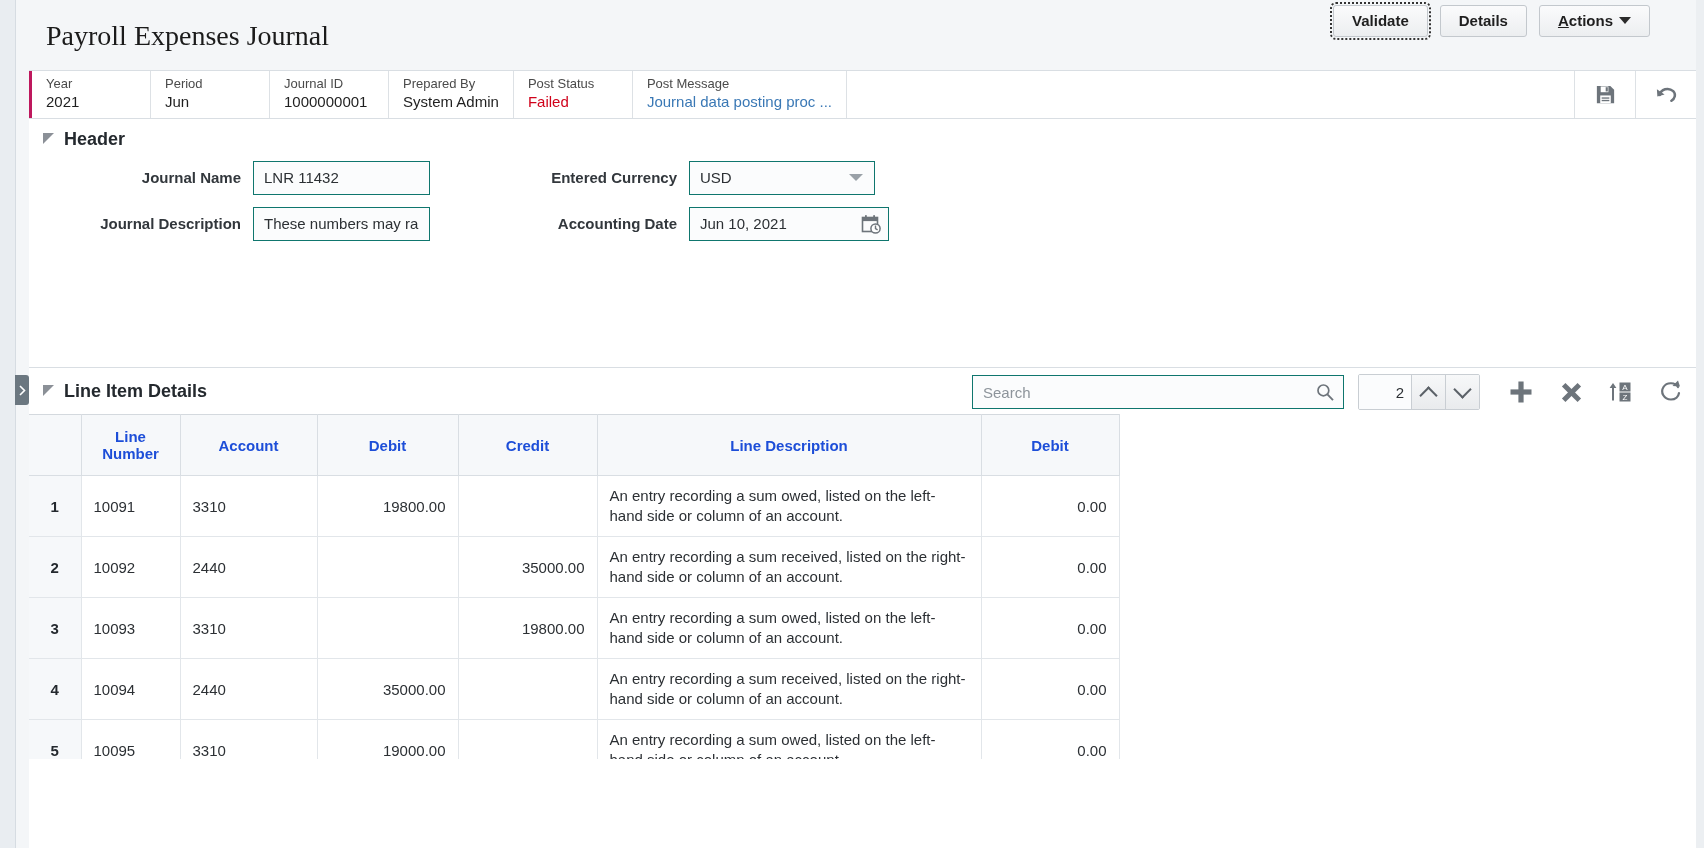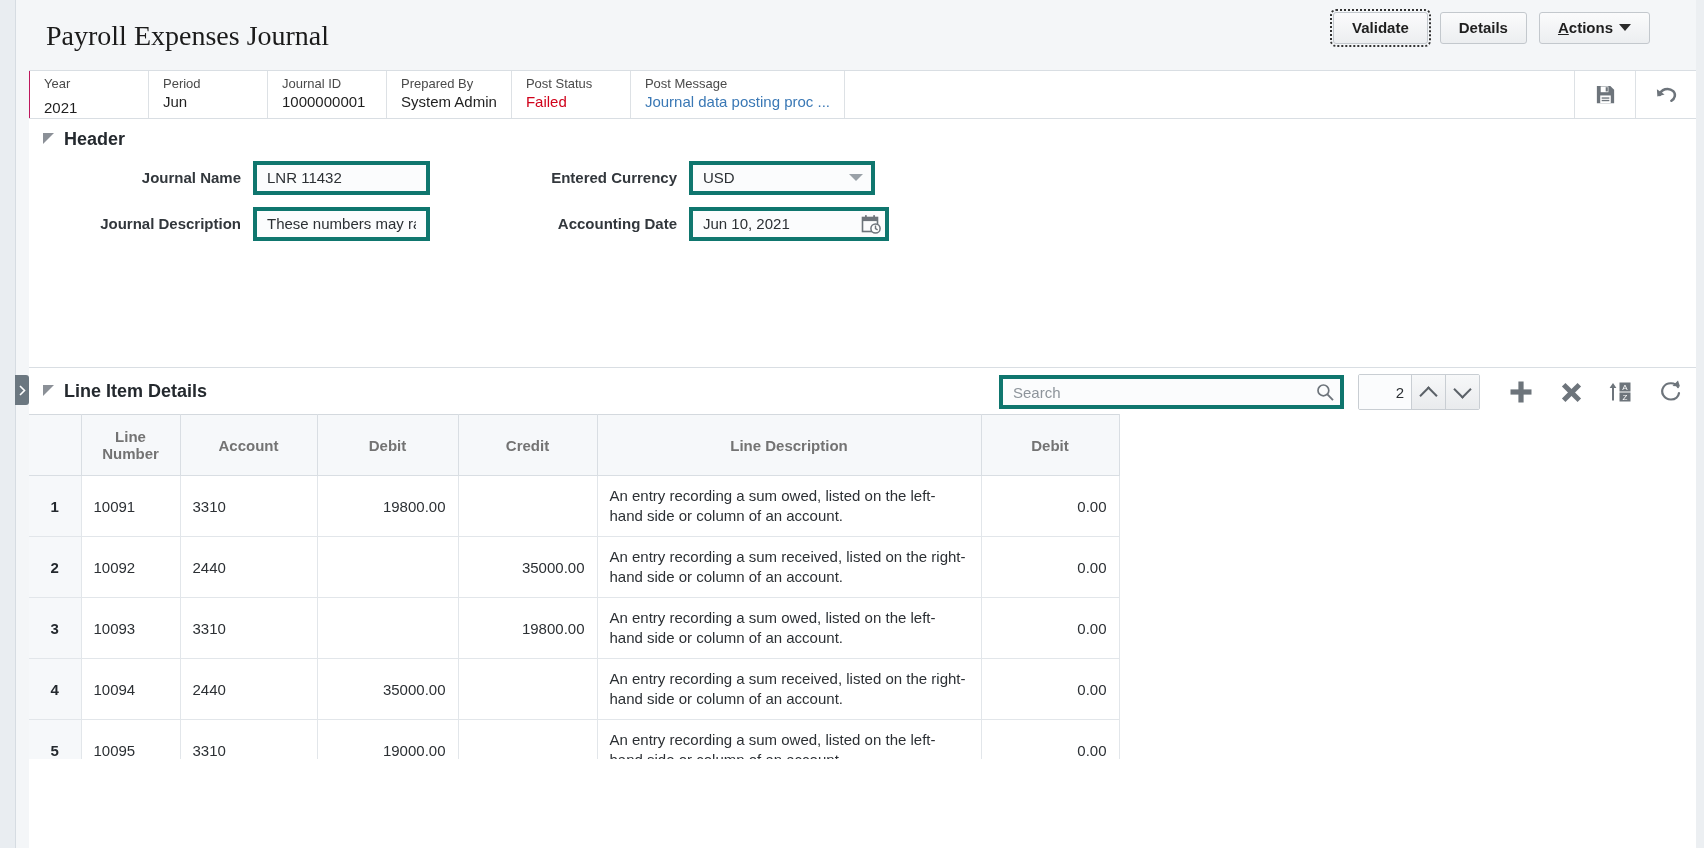--- a/index.html
+++ b/index.html
@@ -75,21 +75,21 @@
     left: 17px;
     top: 20px;
     font-family: "Liberation Serif", serif;
     font-size: 28px;
     color: #1b1b1b;
     white-space: nowrap;
   }
   .title-actions {
     position: absolute;
     right: 46px;
-    top: 12px;
+    top: 5px;
     display: flex;
     gap: 12px;
     align-items: center;
     margin-left: 25px;
   }
   .btn {
     background: linear-gradient(#fbfbfc, #eceef0);
     border: 1px solid #c3c8cd;
     border-radius: 3px;
     padding: 0 18px;
@@ -127,21 +127,21 @@
     align-items: stretch;
   }
   .info-cell {
     border-right: 1px solid #dde1e5;
     padding: 5px 14px 0 14px;
     min-width: 90px;
     display: flex;
     flex-direction: column;
     justify-content: flex-start;
   }
-  .info-cell:first-child { border-left: 1px solid #be185d; justify-content: space-between; }
+  .info-cell:first-child { border-left: 3px solid #be185d; }
   .info-label {
     font-size: 13px;
     color: #4a4a4a;
     line-height: 16px;
     white-space: nowrap;
   }
   .info-value {
     font-size: 15px;
     color: #1f1f1f;
     line-height: 20px;
@@ -210,21 +210,21 @@
     color: #32373c;
     text-align: right;
     padding-right: 12px;
     white-space: nowrap;
   }
   .lbl-w-a { width: 212px; }
   .lbl-w-b { width: 178px; }
   .txt {
     box-sizing: border-box;
     height: 34px;
-    border: 4px solid #0f766e;
+    border: 1px solid #0f766e;
     background: #fbfcfd;
     font-size: 15px;
     color: #2c3034;
     padding: 0 10px;
     font-family: "Liberation Sans", sans-serif;
     outline: none;
   }
   .txt::placeholder { color: #8d949b; }
   .w-journal { width: 177px; }
   .w-desc { width: 177px; }
@@ -271,21 +271,21 @@
   .toolbar-right {
     position: absolute;
     right: 0;
     top: 4px;
     display: flex;
     align-items: center;
     gap: 0;
   }
   .search-box {
     position: relative;
-    width: 345px;
+    width: 372px;
     height: 34px;
     margin-right: 14px;
   }
   .search-box .txt { width: 100%; padding-right: 34px; }
   .search-ico {
     position: absolute;
     right: 9px; top: 7px;
     width: 20px; height: 20px;
     cursor: pointer;
   }
@@ -340,21 +340,21 @@
     table-layout: fixed;
     width: 1090px;
     border-top: 1px solid #d4d9de;
   }
   .grid th {
     background: #f6f8fa;
     border: 1px solid #d9dee3;
     border-top: none;
     font-size: 15px;
     font-weight: bold;
-    color: #737373;
+    color: #1d4ed8;
     height: 52px;
     padding: 4px 12px;
     vertical-align: middle;
   }
   .grid td {
     border: 1px solid #e2e6ea;
     border-top: none;
     font-size: 15px;
     color: #2c3034;
     padding: 10px 12px;

